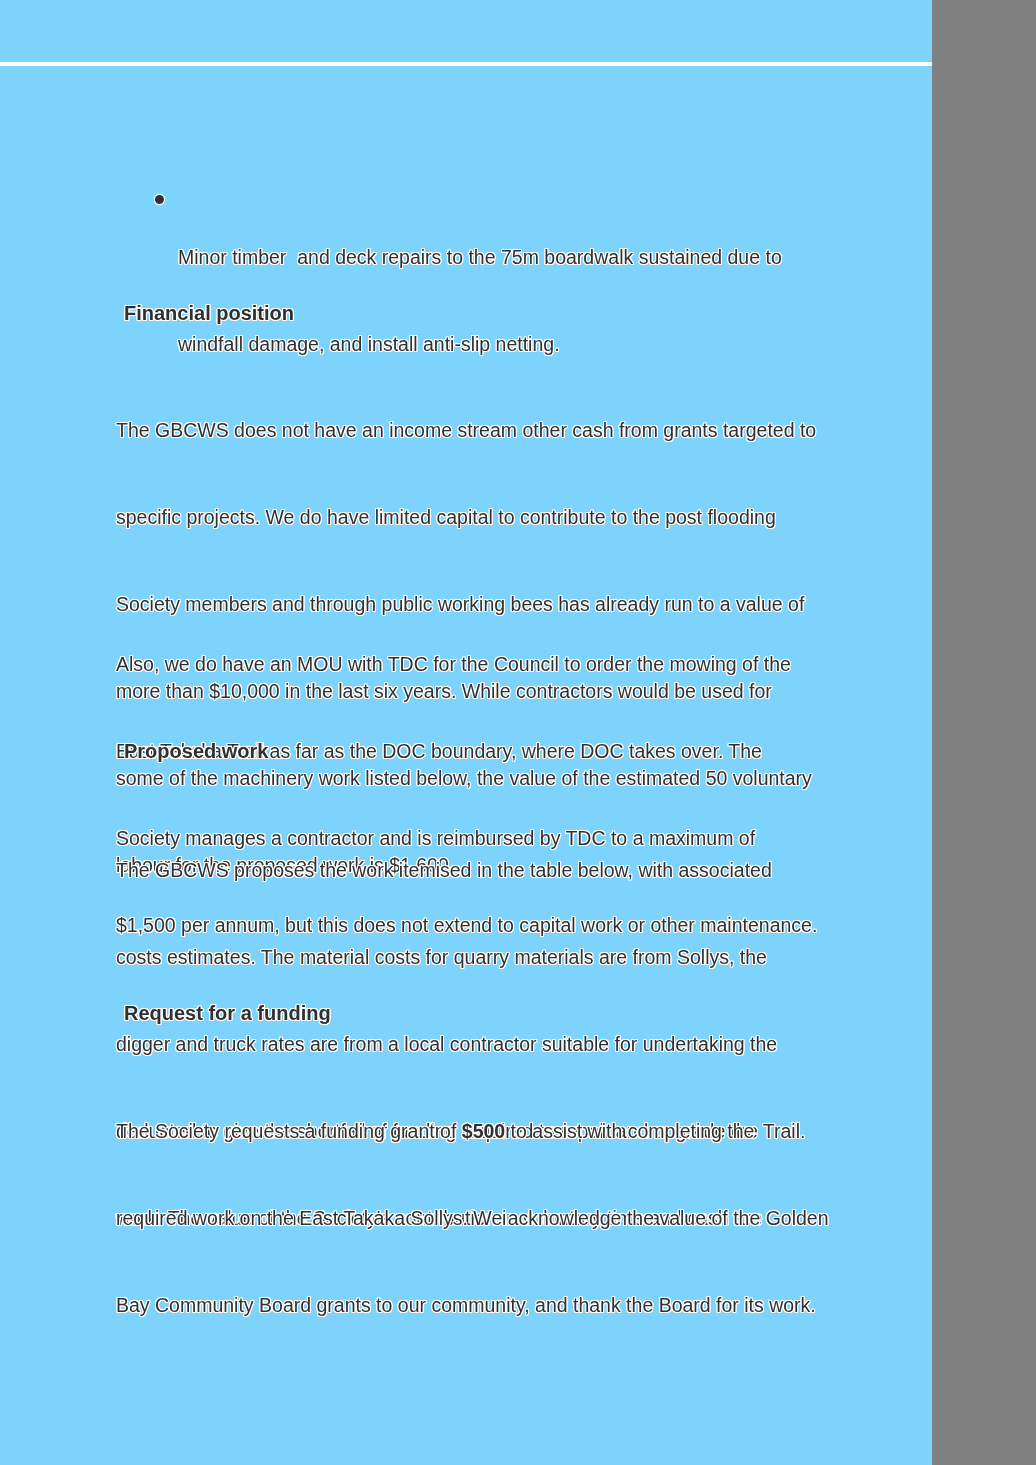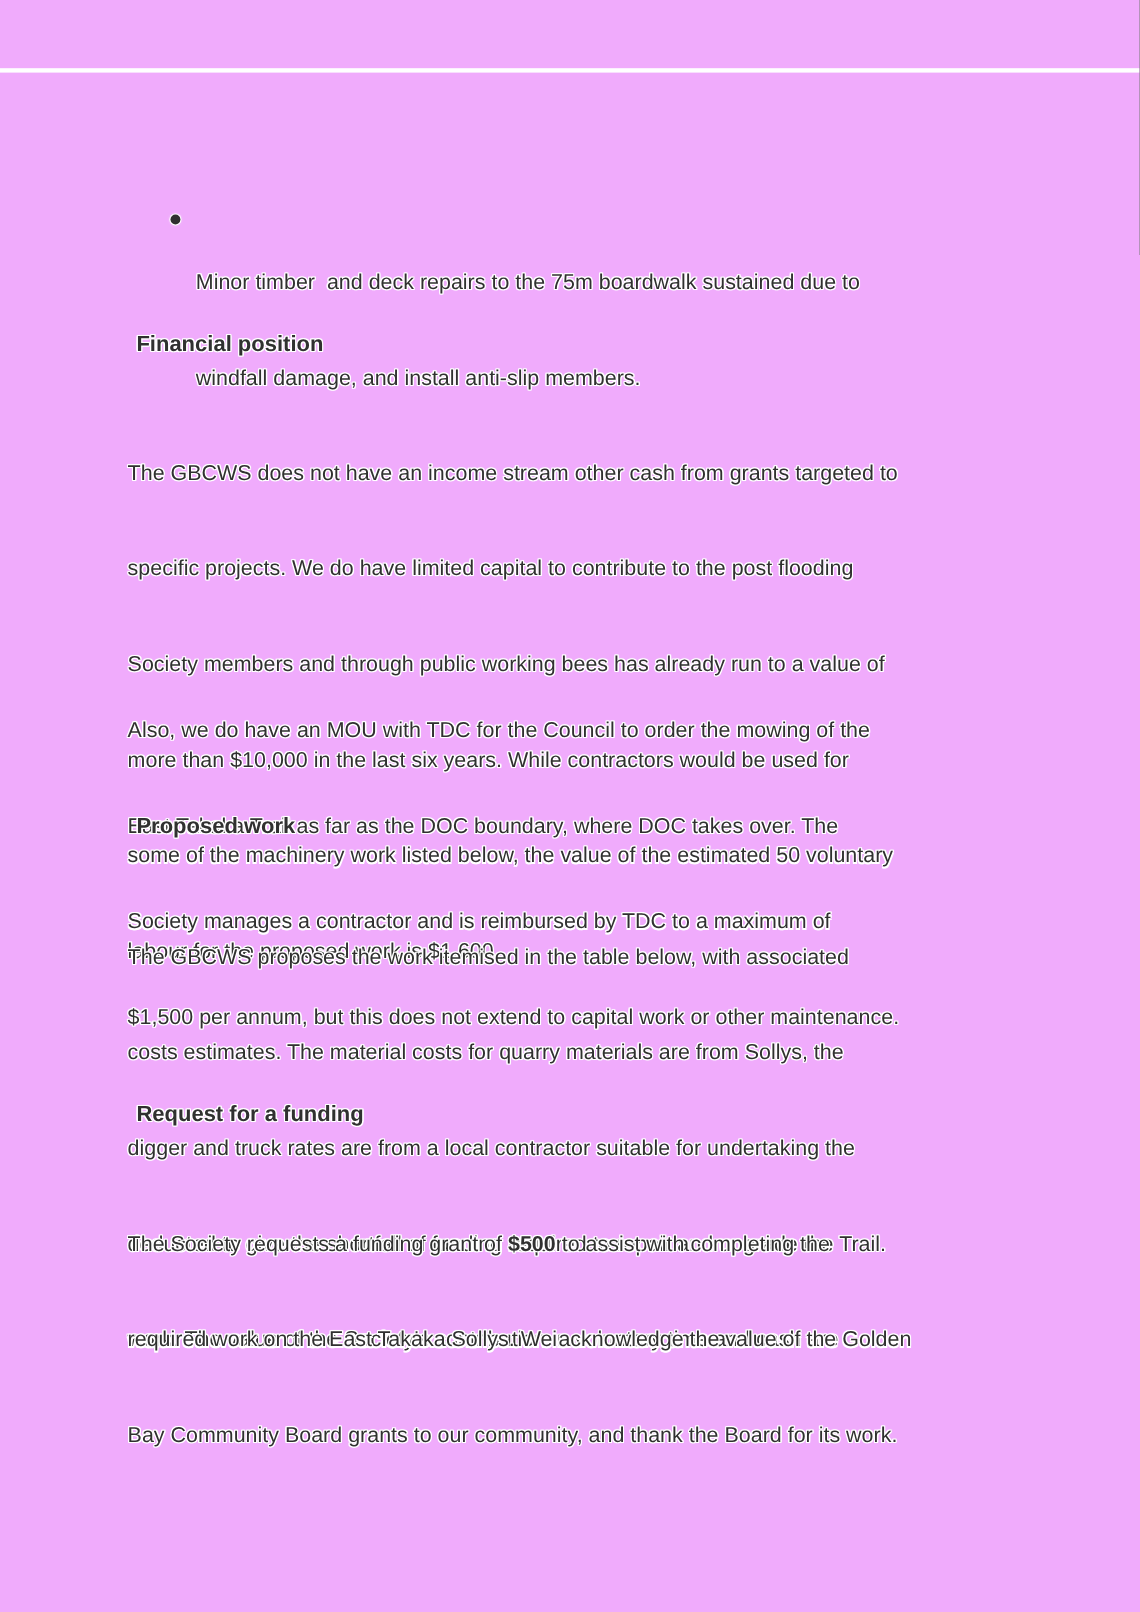--- a/index.html
+++ b/index.html
@@ -2,23 +2,23 @@
 <html><head>
 <meta charset="utf-8">
 <style>
   html, body {
     margin: 0;
     padding: 0;
     background: #808080;
   }
   .page {
     position: relative;
-    width: 1036px;
+    width: 932px;
     height: 1465px;
-    background: #f0abfc;
+    background: #7dd3fc;
     overflow: hidden;
     font-family: "Liberation Sans", "DejaVu Sans", sans-serif;
   }
   .separator {
     position: absolute;
     top: 62px;
     left: 0;
     width: 100%;
     height: 4px;
     background: #ffffff;
@@ -73,21 +73,21 @@
 <body>
 
 <div class="page">
 
   <div class="separator"></div>
 
   <div class="bullet-item">
     <span class="bullet-dot"></span>
     <div class="txt">
       <div>Minor timber  and deck repairs to the 75m boardwalk sustained due to</div>
-      <div>windfall damage, and install anti-slip members.</div>
+      <div>windfall damage, and install anti-slip netting.</div>
     </div>
   </div>
 
   <h2 class="heading txt" style="top:299px">Financial position</h2>
 
   <div class="para txt" style="top:358px">
     <div>The GBCWS does not have an income stream other cash from grants targeted to</div>
     <div>specific projects. We do have limited capital to contribute to the post flooding</div>
     <div>Society members and through public working bees has already run to a value of</div>
     <div>more than $10,000 in the last six years. While contractors would be used for</div>

